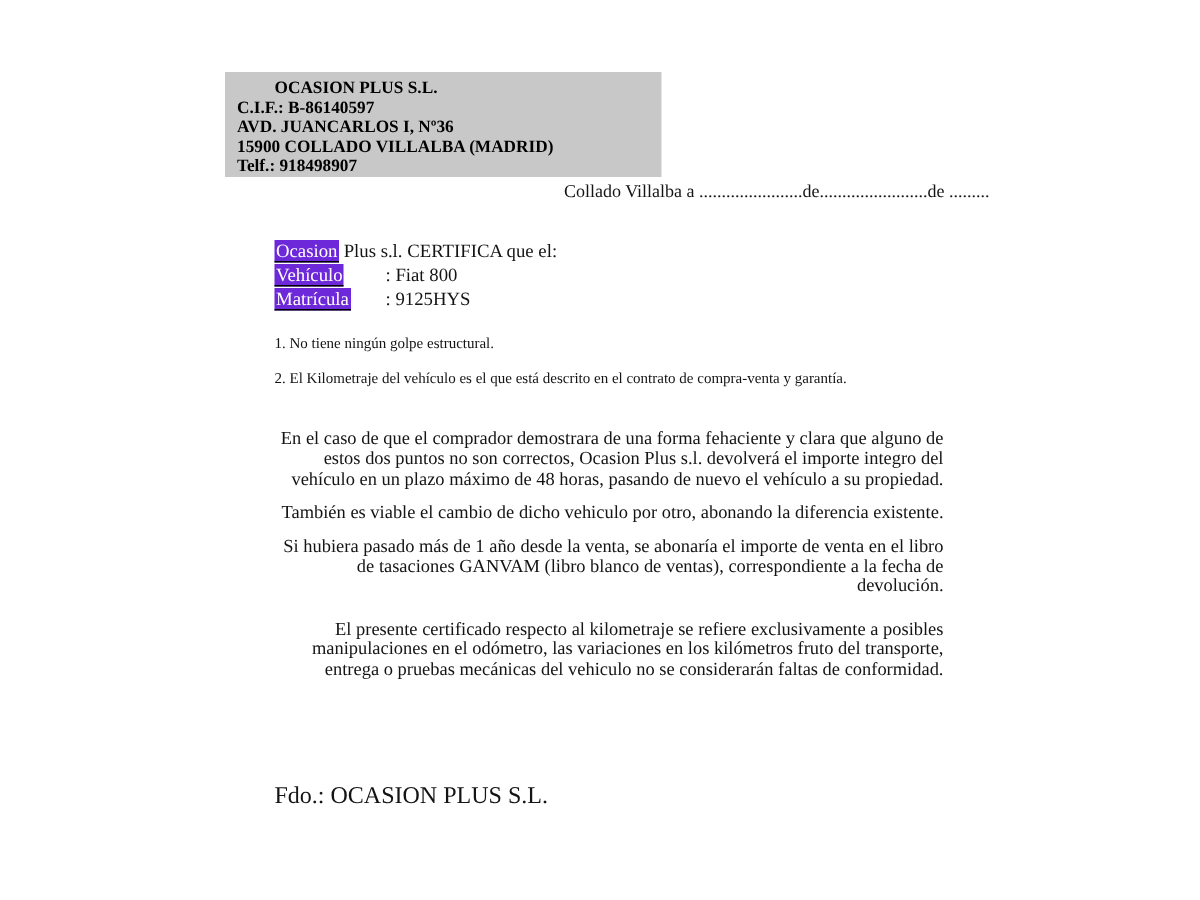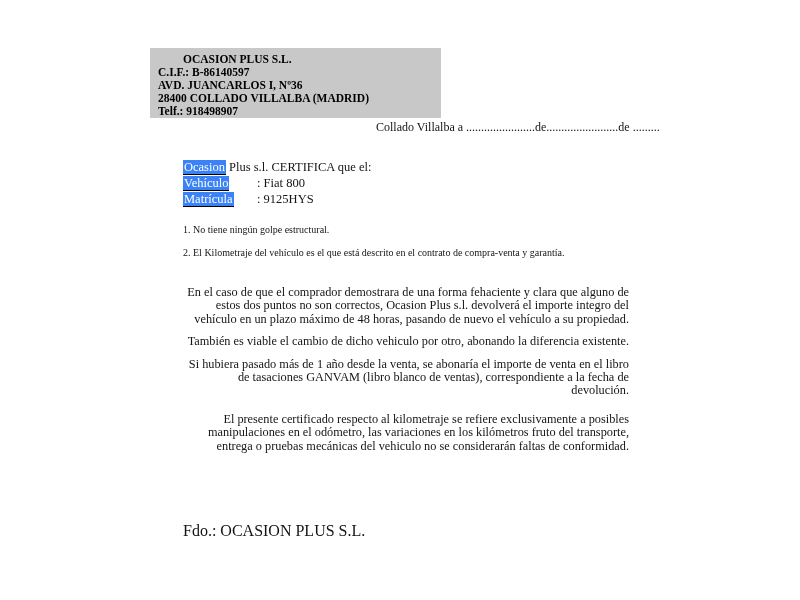--- a/index.html
+++ b/index.html
@@ -31,21 +31,21 @@
     white-space: nowrap;
   }
 
   
   .certify {
     position: absolute; left: 183px; top: 111px;
     font-size: 12.5px; line-height: 16px;
     white-space: nowrap;
   }
   .hl {
-    background: #3b82f6; color: #ffffff;
+    background: #6d28d9; color: #ffffff;
     border-bottom: 1px solid #000;
     padding: 0 1px;
   }
   .label-cell { display: inline-block; width: 74px; }
 
   
   .points {
     position: absolute; left: 183px; top: 174px;
     font-size: 10px; line-height: 15px;
     white-space: nowrap;
@@ -78,21 +78,21 @@
 </style>
 </head>
 <body>
 
 <div class="page">
 
   <div class="letterhead">
     <div class="lh-line indent">OCASION PLUS S.L.</div>
     <div class="lh-line">C.I.F.: B-86140597</div>
     <div class="lh-line">AVD. JUANCARLOS I, Nº36</div>
-    <div class="lh-line">28400 COLLADO VILLALBA (MADRID)</div>
+    <div class="lh-line">15900 COLLADO VILLALBA (MADRID)</div>
     <div class="lh-line">Telf.: 918498907</div>
   </div>
 
   <div class="dateline">Collado Villalba a .......................de........................de .........</div>
 
   <div class="certify">
     <div class="certify-intro">
       <span class="hl">Ocasion</span><span> Plus s.l. CERTIFICA que el:</span>
     </div>
     <div class="certify-row">

